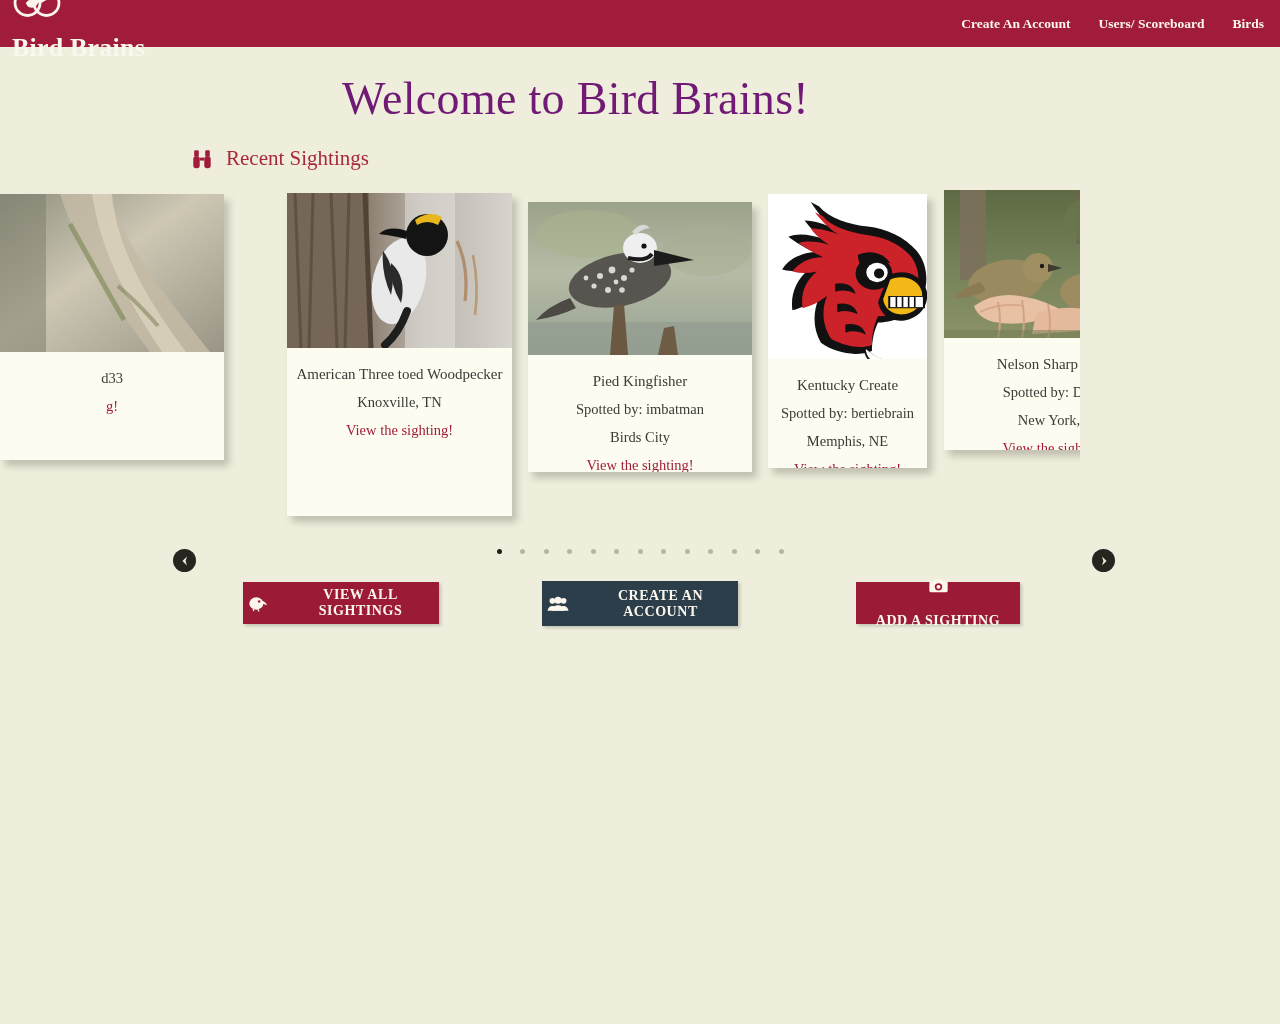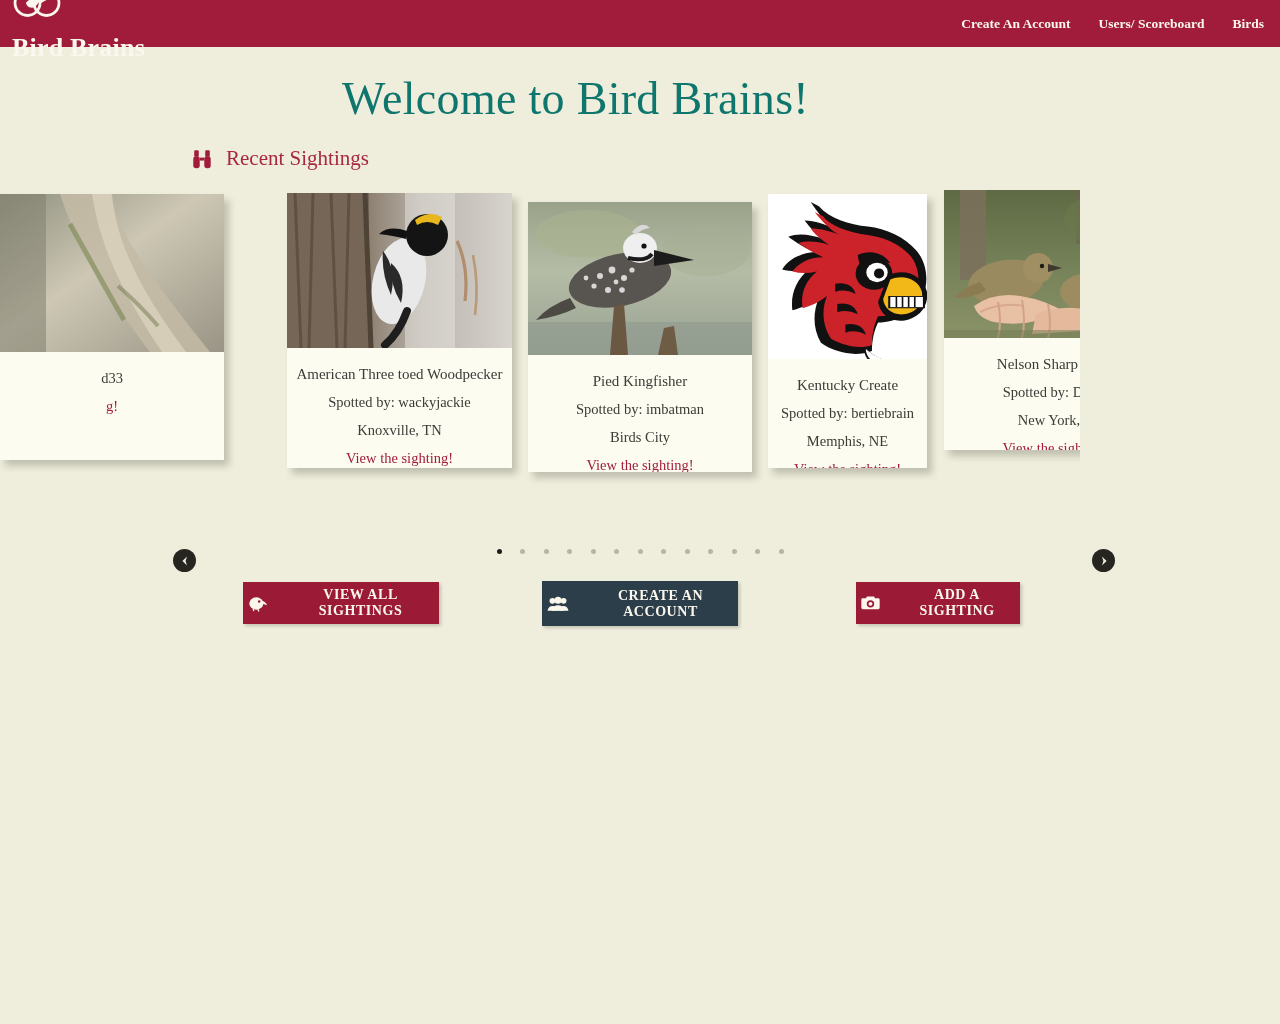--- a/index.html
+++ b/index.html
@@ -52,21 +52,21 @@
     white-space: nowrap;
     cursor: pointer;
   }
 
   
   .page-title {
     position: absolute;
     top: 72px; left: 0;
     width: 1151px;
     text-align: center;
-    color: #0f766e;
+    color: #701a75;
     font-size: 46px;
     font-weight: normal;
     letter-spacing: 0.3px;
   }
 
   
   .section-header {
     position: absolute;
     top: 146px;
     left: 191px;
@@ -115,21 +115,21 @@
     line-height: 28px;
     text-decoration: none;
     display: block;
     cursor: pointer;
     white-space: nowrap;
   }
 
   
   .card-0 { left: 192px; top: 4px;  width: 224px; height: 266px; }
   .card-0 .card-photo { height: 158px; }
-  .card-1 { left: 287px; top: 3px;  width: 225px; height: 275px; }
+  .card-1 { left: 287px; top: 3px;  width: 225px; height: 323px; }
   .card-1 .card-photo { height: 155px; }
   .card-2 { left: 528px; top: 12px;  width: 224px; height: 270px; }
   .card-2 .card-photo { height: 153px; }
   .card-3 { left: 768px; top: 4px;  width: 159px; height: 274px; }
   .card-3 .card-photo { height: 165px; background: #FFFFFF; }
   .card-4 { left: 944px; top: 0px;  width: 224px; height: 260px; }
   .card-4 .card-photo { height: 148px; }
 
   
   .clip-left {
@@ -205,21 +205,21 @@
     letter-spacing: 0.55px;
     border: none;
     cursor: pointer;
     font-family: "Liberation Serif", serif;
     box-shadow: 2px 2px 3px rgba(90,90,80,0.28);
   }
   .btn-crimson { background: #9B1B36; }
   .btn-dark { background: #2C3E4A; height: 45px; }
   .btn-view-all   { left: 243px; top: 0px;  width: 196px; }
   .btn-create-acct{ left: 542px; top: -1px; width: 196px; }
-  .btn-add        { left: 856px; top: 0px;  width: 164px; }
+  .btn-add        { left: 856px; top: 0px;  width: 164px; flex-direction: column; }
   .btn svg { display: block; flex: none; }
 </style>
 </head>
 <body>
 
 <div class="navbar">
   <div class="brand">
     <span class="brand-logo">
       <svg viewBox="0 0 58 40" width="50" height="36" xmlns="http://www.w3.org/2000/svg">
         <circle cx="18" cy="20" r="14.5" fill="none" stroke="#FBF7EE" stroke-width="3.2"></circle>
@@ -305,21 +305,20 @@
         <circle cx="140" cy="42" r="21" fill="#141414"></circle>
         <path d="M128 27 q14 -10 27 -3 l-4 8 q-11 -6 -21 0 z" fill="#e8b71d"></path>
         <path d="M120 38 q-18 -6 -28 3 q16 2 27 5 z" fill="#111"></path>
         <path d="M120 118 q-8 22 -22 34" stroke="#1e1e1e" stroke-width="8" fill="none" stroke-linecap="round"></path>
         <path d="M170 48 q12 26 8 60" stroke="#b08d6c" stroke-width="3.2" fill="none"></path>
         <path d="M186 62 q6 30 2 60" stroke="#b99a78" stroke-width="2.6" fill="none"></path>
       </svg>
     </div>
     <div class="card-body">
       <div class="card-line card-name">American Three toed Woodpecker</div>
-      <div class="card-line">Spotted by: wackyjackie</div>
       <div class="card-line">Knoxville, TN</div>
       <a class="card-link">View the sighting!</a>
     </div>
   </div>
 
   <div class="card card-2">
     <div class="card-photo">
       <svg viewBox="0 0 224 153" width="224" height="153" preserveAspectRatio="none" xmlns="http://www.w3.org/2000/svg">
         <defs>
           <linearGradient id="g2" x1="0" y1="0" x2="0" y2="1">

